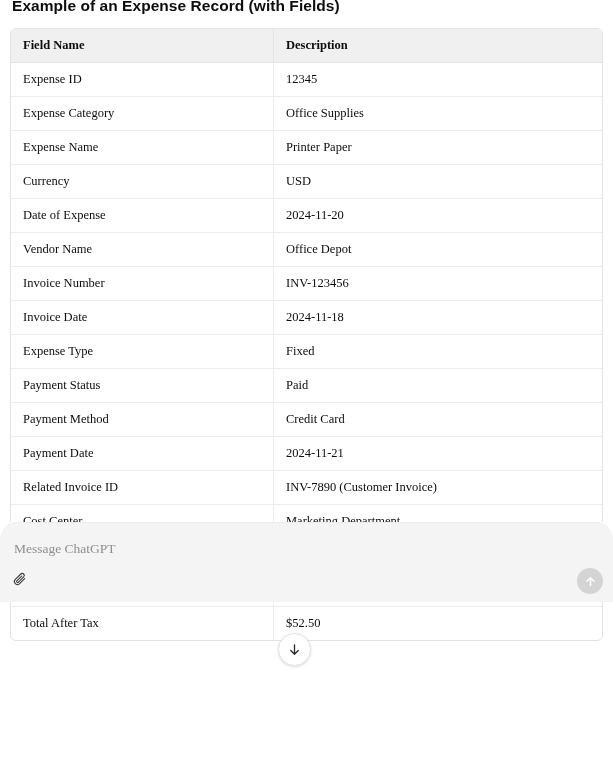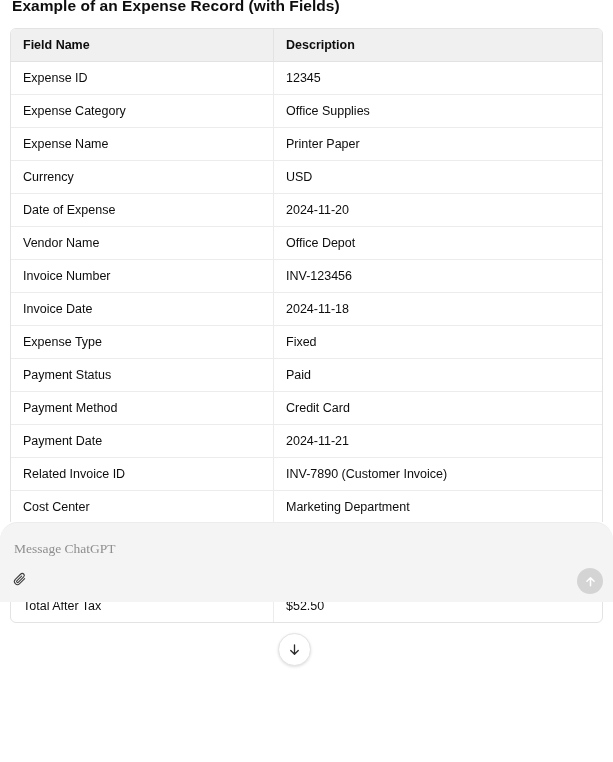--- a/index.html
+++ b/index.html
@@ -34,20 +34,21 @@
     margin: -4px 0 0 12px;
     letter-spacing: 0.05px;
     color: #0d0d0d;
   }
   .table-wrap {
     margin: 12px 10px 0 10px;
     border: 1px solid #e3e3e3;
     border-radius: 6px;
     overflow: hidden;
     background: #fff;
+    font-family: Liberation Serif, serif;
   }
   table.record-table {
     width: 100%;
     border-collapse: collapse;
     font-size: 12.5px;
   }
   table.record-table th {
     background: #f0f0f0;
     text-align: left;
     font-weight: bold;

